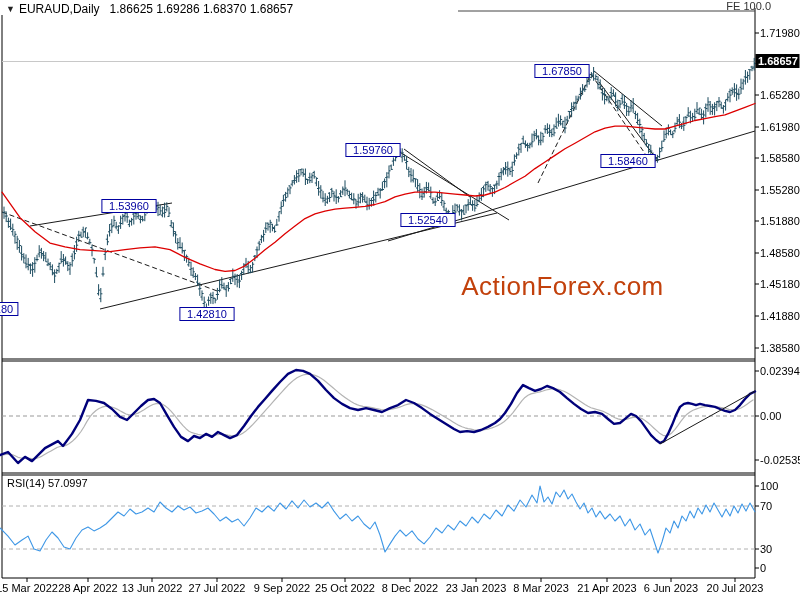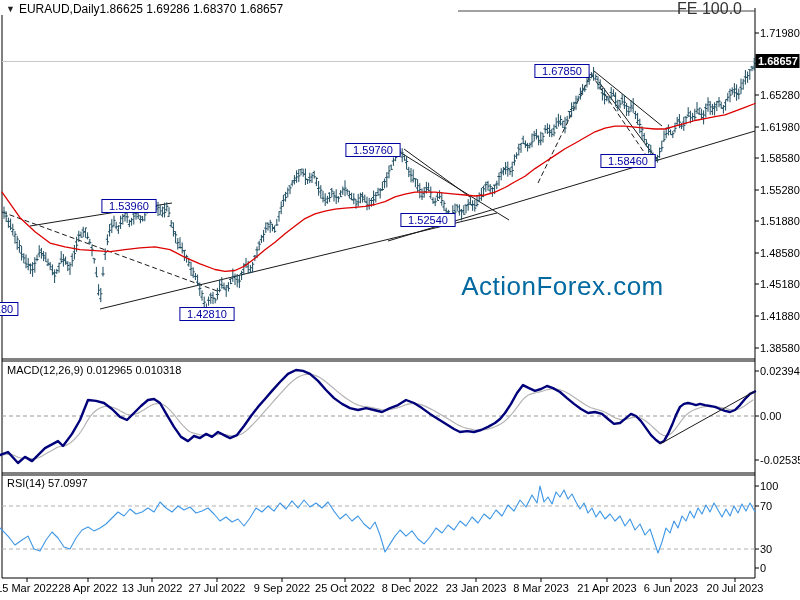--- a/index.html
+++ b/index.html
@@ -2,25 +2,25 @@
 <html><head>
 <meta charset="utf-8">
 <style>
   html,body{margin:0;padding:0;background:#fff;}
   #chart-root{position:relative;width:800px;height:600px;background:#fff;overflow:hidden;
     font-family:"Liberation Sans",sans-serif;color:#000;}
   #cv{position:absolute;left:0;top:0;font-family:"Liberation Sans",sans-serif;}
   .ov{position:absolute;white-space:nowrap;}
   .title{left:6px;top:2px;font-size:12px;color:#000;}
   .title .arrow{font-size:9px;color:#222;margin-right:4px;vertical-align:1px;cursor:default;}
-  .title .sym{}
-  .fe{top:0px;right:58px;font-size:16px;color:#333;}
+  .title .sym{margin-right:10px;}
+  .fe{top:0px;right:29px;font-size:11px;color:#333;}
   .maclab{left:7px;top:364px;font-size:11px;}
   .rsilab{left:7px;top:477px;font-size:11px;}
-  .wm{left:460px;top:271px;width:205px;text-align:center;font-size:26px;color:#0369a1;letter-spacing:0.5px;}
+  .wm{left:460px;top:271px;width:205px;text-align:center;font-size:26px;color:#c2410c;letter-spacing:0.5px;}
 </style>
 </head>
 <body>
 
 <div id="chart-root">
   <svg id="cv" width="800" height="600">
       <line x1="2" y1="15" x2="2" y2="578" stroke="#000" stroke-width="1"></line>
       <line x1="755" y1="8" x2="755" y2="578" stroke="#000" stroke-width="1"></line>
       <line x1="2" y1="359" x2="755" y2="359" stroke="#000" stroke-width="1"></line>
       <line x1="2" y1="361" x2="755" y2="361" stroke="#000" stroke-width="1"></line>
@@ -121,15 +121,14 @@
       <line x1="671" y1="578" x2="671" y2="582" stroke="#000" stroke-width="1"></line>
       <text x="671" y="592" font-size="11" fill="#000" text-anchor="middle">6 Jun 2023</text>
       <line x1="735" y1="578" x2="735" y2="582" stroke="#000" stroke-width="1"></line>
       <text x="735" y="592" font-size="11" fill="#000" text-anchor="middle">20 Jul 2023</text>
     </svg>
   <div class="ov wm">ActionForex.com</div>
   <div class="ov title">
     <span class="arrow">▼</span><span class="sym">EURAUD,Daily</span><span>1.86625 1.69286 1.68370 1.68657</span>
   </div>
   <div class="ov fe">FE 100.0</div>
-  <div class="ov maclab">MACD(12,26,9) 0.012965 0.010318</div>
   <div class="ov rsilab">RSI(14) 57.0997</div>
 </div>
 
 </body></html>

